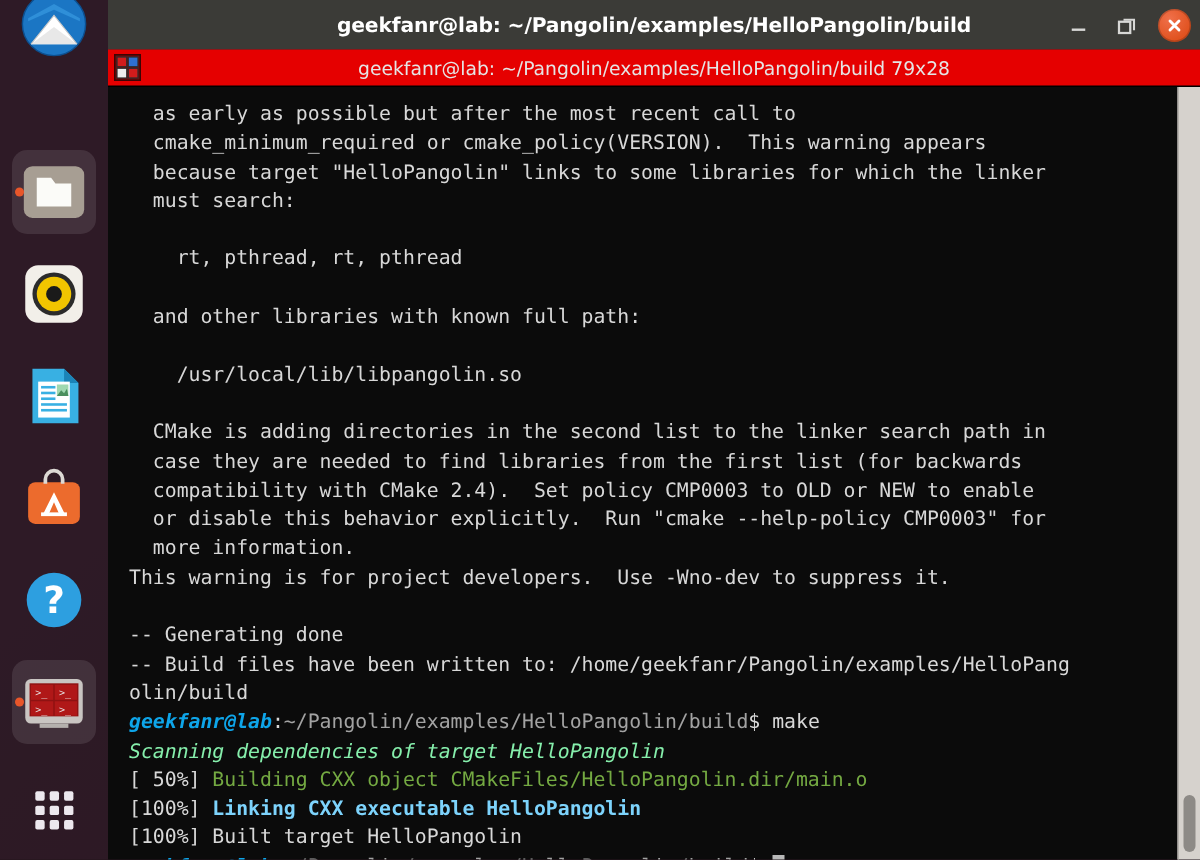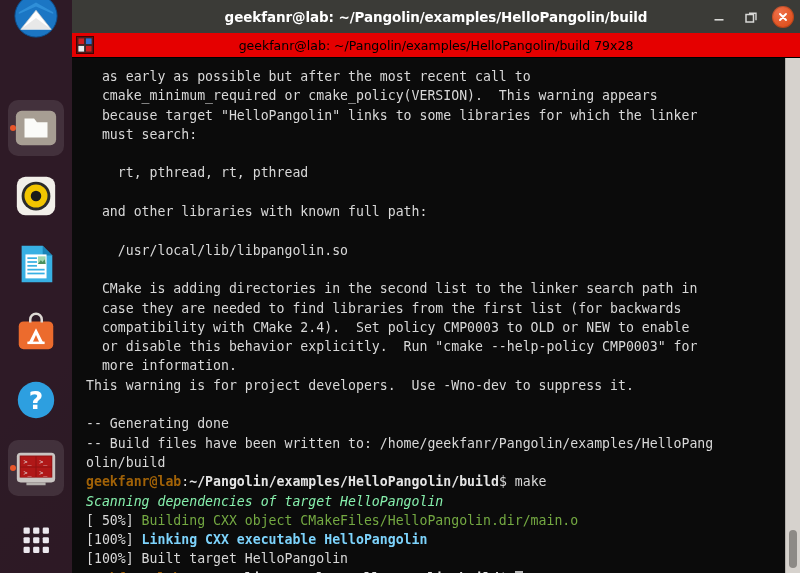--- a/index.html
+++ b/index.html
@@ -116,21 +116,21 @@
     border-bottom: 1px solid #000;
   }
   #tab-icon {
     position: absolute;
     left: 4px;
     top: 3px;
     width: 18px;
     height: 18px;
   }
   #tab-title {
-    color: #000000;
+    color: #e5e5e5;
     font-size: 12.5px;
     font-family: "DejaVu Sans", sans-serif;
     white-space: nowrap;
   }
 
   
   #term-body {
     position: relative;
     height: 516px;
     background: #0b0b0b;
@@ -140,22 +140,22 @@
     flex: 1 1 auto;
     padding: 9px 0 0 14px;
     font-family: "DejaVu Sans Mono", monospace;
     font-size: 13.2px;
     line-height: 19.3px;
     color: #d8d8d8;
     white-space: pre;
     overflow: hidden;
   }
   .line { height: 19.3px; }
-  .c-green     { color: #a16207; font-weight: bold; }
-  .c-blue      { color: #e5e5e5; font-weight: bold; }
+  .c-green     { color: #0ea5e9; font-weight: bold; font-style: italic; }
+  .c-blue      { color: #a3a3a3; font-weight: normal; }
   .c-white     { color: #d8d8d8; }
   .c-magenta   { color: #86efac; font-style: italic; }
   .c-ltgreen   { color: #74a942; text-align: center; }
   .c-boldgreen { color: #7dd3fc; font-weight: bold; }
   .cursor {
     display: inline-block;
     width: 8px;
     height: 15px;
     background: #b8b8b8;
     vertical-align: -3px;

